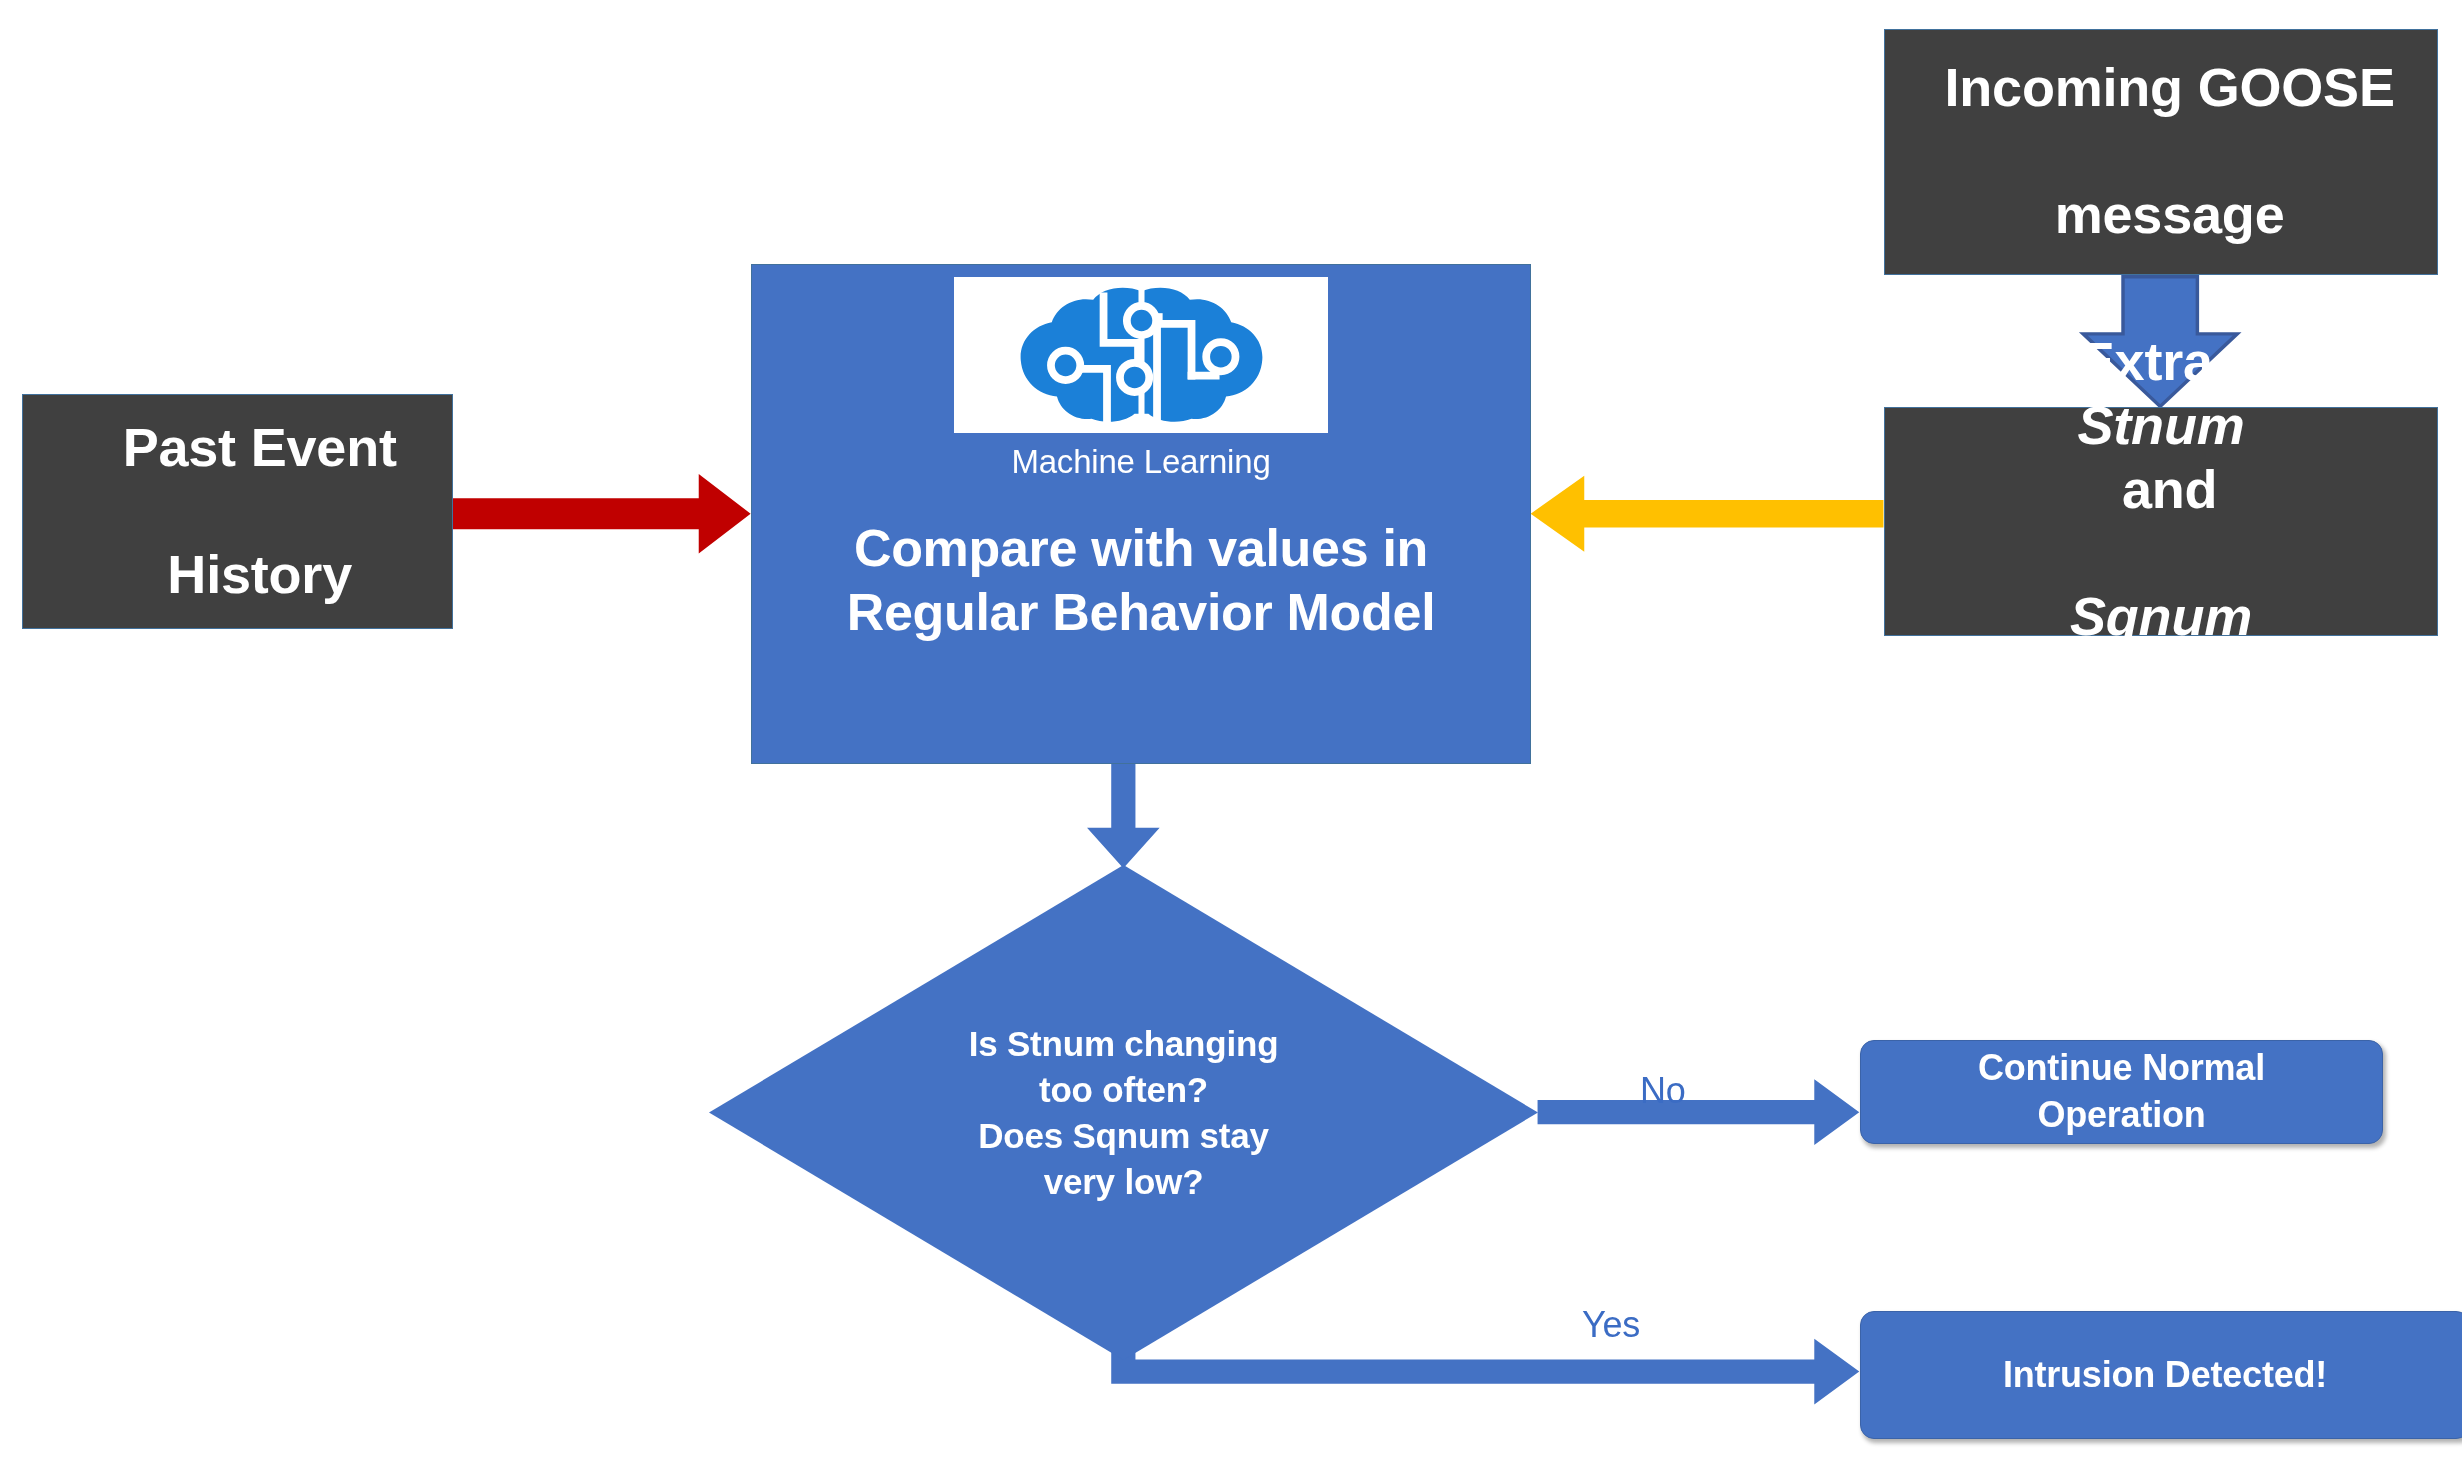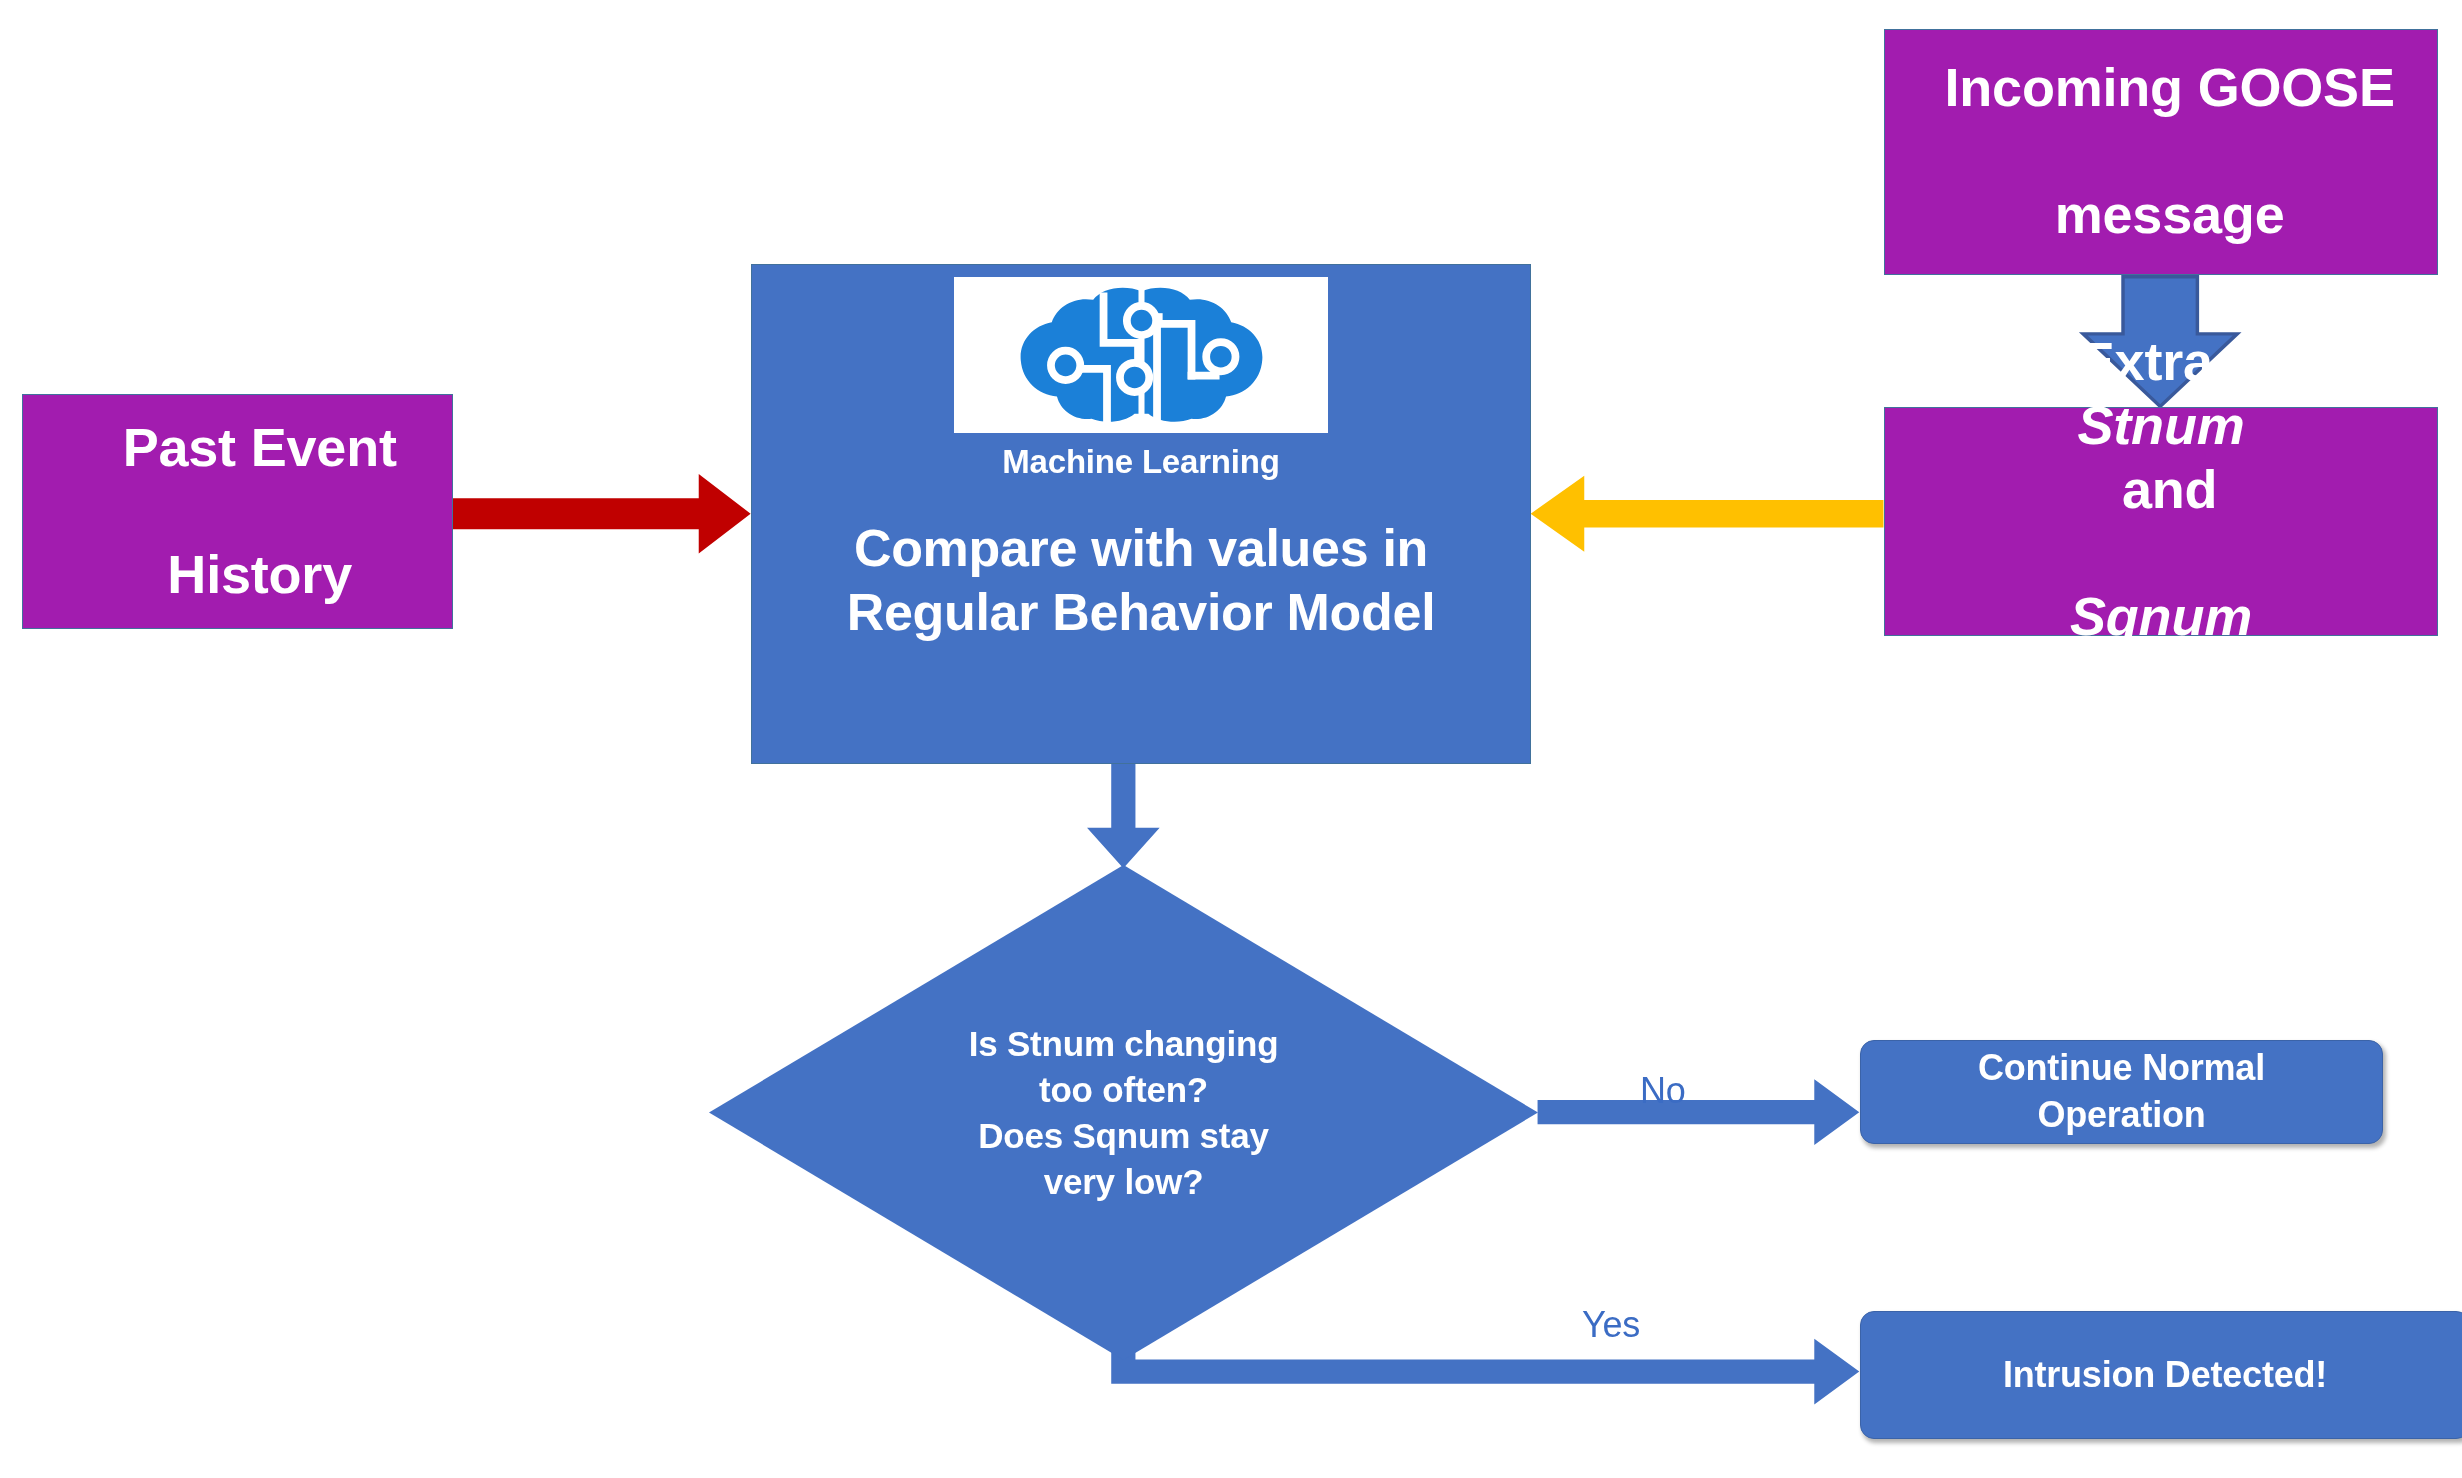--- a/index.html
+++ b/index.html
@@ -16,21 +16,21 @@
     width: 2462px;
     height: 1478px;
     background: #ffffff;
     overflow: hidden;
   }
 
   
   .node {
     position: absolute;
     box-sizing: border-box;
-    background: #a21caf;
+    background: #404040;
     border: 0.9px solid #41719C;
     color: #ffffff;
     display: flex;
     align-items: center;
     justify-content: center;
     text-align: center;
     font-weight: 700;
     line-height: 1.18;
     letter-spacing: -0.2px;
   }
@@ -73,21 +73,21 @@
     margin-top: 12px;
     background: #ffffff;
     display: flex;
     align-items: center;
     justify-content: center;
   }
   #ml-icon-plate svg { display:block; width: 259px; height: 138px; }
   #ml-caption {
     margin-top: 10.4px;
     font-size: 33px;
-    font-weight: 700;
+    font-weight: 400;
     color: #ffffff;
     letter-spacing: -0.2px;
   }
   #ml-body {
     margin-top: 36px;
     font-size: 52px;
     font-weight: 700;
     text-align: center;
     line-height: 1.22;
     letter-spacing: -0.3px;

